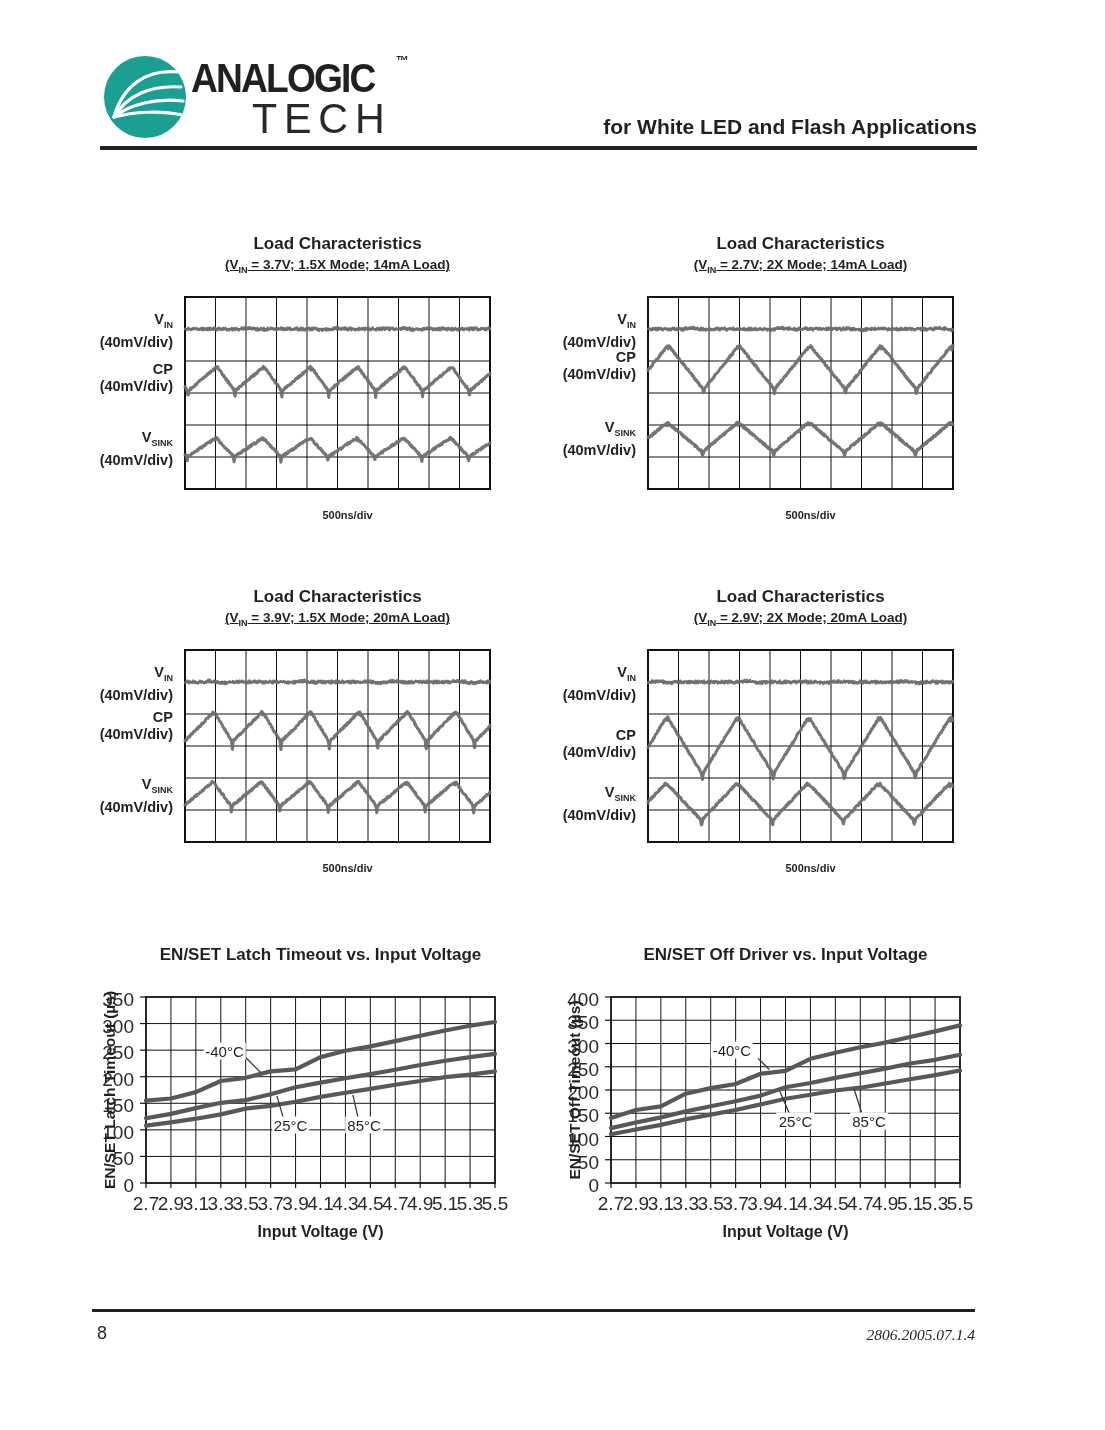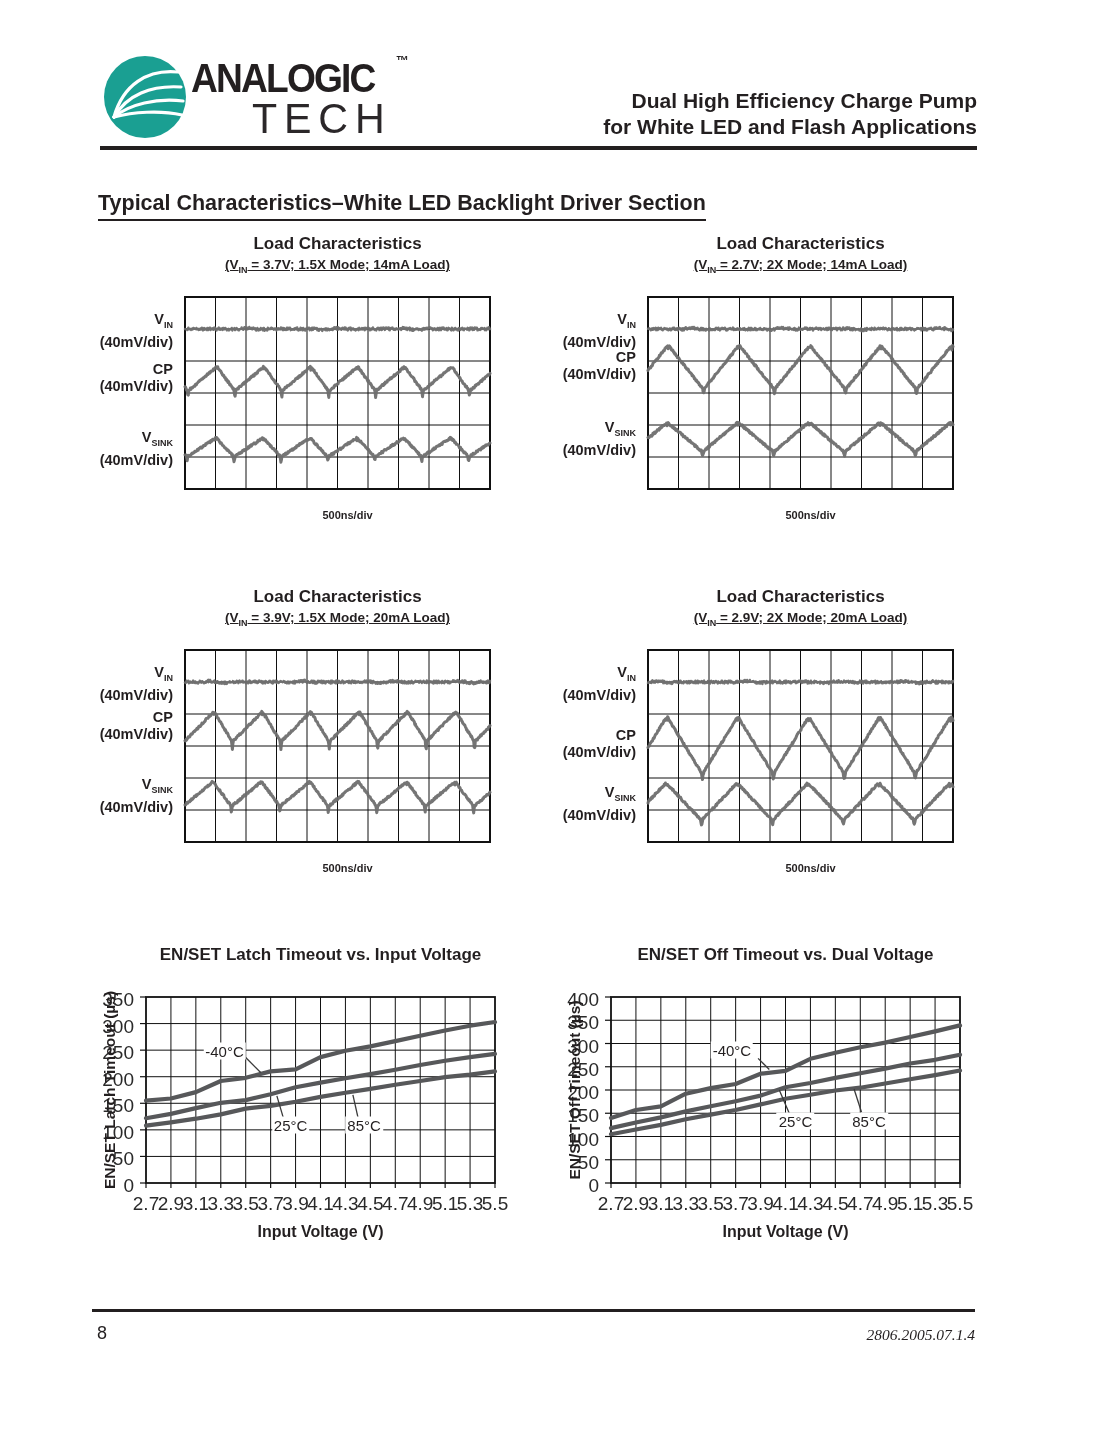--- a/index.html
+++ b/index.html
@@ -41,26 +41,24 @@
       <path d="M11,62 C20,30 44,14 75,17"></path>
       <path d="M11,62 C24,40 48,30 78,32"></path>
       <path d="M11,62 C27,49 53,43 80,46"></path>
       <path d="M11,62 C30,57 57,55 79,60"></path>
     </g>
   </svg>
   <div class="abs nowrap" id="logo-word" style="left:191px;top:56px;">ANALOGIC</div>
   <div class="abs" style="left:396px;top:53px;font-size:13px;font-weight:bold;">™</div>
   <div class="abs nowrap" id="logo-tech" style="left:252px;top:95px;">TECH</div>
 
-  <div class="abs hdr-sub" style="right:128px;top:88px;width:600px;">Dual High Efficiency Charge Pump</div>
   <div class="abs hdr-sub" style="right:128px;top:114px;width:600px;">for White LED and Flash Applications</div>
 
   <div class="abs rule" style="left:100px;top:146px;width:877px;height:3.5px;"></div>
 
-  <div class="abs nowrap" id="section-title" style="left:98px;top:191px;">Typical Characteristics–White LED Backlight Driver Section</div>
 
   <div id="charts">
       <div class=" abs" style="left: 337.5px; top: 234px;"></div>
       <div class=" abs sc-title ctr" style="left: 337.5px; top: 234px;">Load Characteristics</div>
       <div class=" abs sc-sub ctr" style="left: 337.5px; top: 257px;">(V<sub>IN</sub> = 3.7V; 1.5X Mode; 14mA Load)</div>
       <svg width="309" height="196" style="position: absolute; left: 183px; top: 295px;">
         <line x1="32.5" y1="2" x2="32.5" y2="194" stroke="#111" stroke-width="1"></line>
         <line x1="63" y1="2" x2="63" y2="194" stroke="#111" stroke-width="1"></line>
         <line x1="93.5" y1="2" x2="93.5" y2="194" stroke="#111" stroke-width="1"></line>
         <line x1="124" y1="2" x2="124" y2="194" stroke="#111" stroke-width="1"></line>
@@ -273,21 +271,21 @@
       <div class=" abs tick ctr" style="left: 320.5px; top: 1193px;">4.1</div>
       <div class=" abs tick ctr" style="left: 345.429px; top: 1193px;">4.3</div>
       <div class=" abs tick ctr" style="left: 370.357px; top: 1193px;">4.5</div>
       <div class=" abs tick ctr" style="left: 395.286px; top: 1193px;">4.7</div>
       <div class=" abs tick ctr" style="left: 420.214px; top: 1193px;">4.9</div>
       <div class=" abs tick ctr" style="left: 445.143px; top: 1193px;">5.1</div>
       <div class=" abs tick ctr" style="left: 470.071px; top: 1193px;">5.3</div>
       <div class=" abs tick ctr" style="left: 495px; top: 1193px;">5.5</div>
       <div class=" abs lc-ylab" style="left: 110px; top: 1090px; transform: translate(-50%, -50%) rotate(-90deg);">EN/SET Latch Timeout  (µs)</div>
       <div class=" abs lc-xlab ctr" style="left: 320.5px; top: 1223px;">Input Voltage (V)</div>
-      <div class=" abs lc-title ctr" style="left: 785.5px; top: 945px;">EN/SET Off Timeout  vs. Dual Voltage</div>
+      <div class=" abs lc-title ctr" style="left: 785.5px; top: 945px;">EN/SET Off Driver  vs. Input Voltage</div>
       <svg width="361" height="198" style="position: absolute; left: 603px; top: 995px;">
         <line x1="32.92857142857145" y1="2" x2="32.92857142857145" y2="188" stroke="#111" stroke-width="1"></line>
         <line x1="57.857142857142904" y1="2" x2="57.857142857142904" y2="188" stroke="#111" stroke-width="1"></line>
         <line x1="82.78571428571436" y1="2" x2="82.78571428571436" y2="188" stroke="#111" stroke-width="1"></line>
         <line x1="107.71428571428581" y1="2" x2="107.71428571428581" y2="188" stroke="#111" stroke-width="1"></line>
         <line x1="132.64285714285728" y1="2" x2="132.64285714285728" y2="188" stroke="#111" stroke-width="1"></line>
         <line x1="157.57142857142873" y1="2" x2="157.57142857142873" y2="188" stroke="#111" stroke-width="1"></line>
         <line x1="182.50000000000014" y1="2" x2="182.50000000000014" y2="188" stroke="#111" stroke-width="1"></line>
         <line x1="207.42857142857162" y1="2" x2="207.42857142857162" y2="188" stroke="#111" stroke-width="1"></line>
         <line x1="232.35714285714306" y1="2" x2="232.35714285714306" y2="188" stroke="#111" stroke-width="1"></line>

